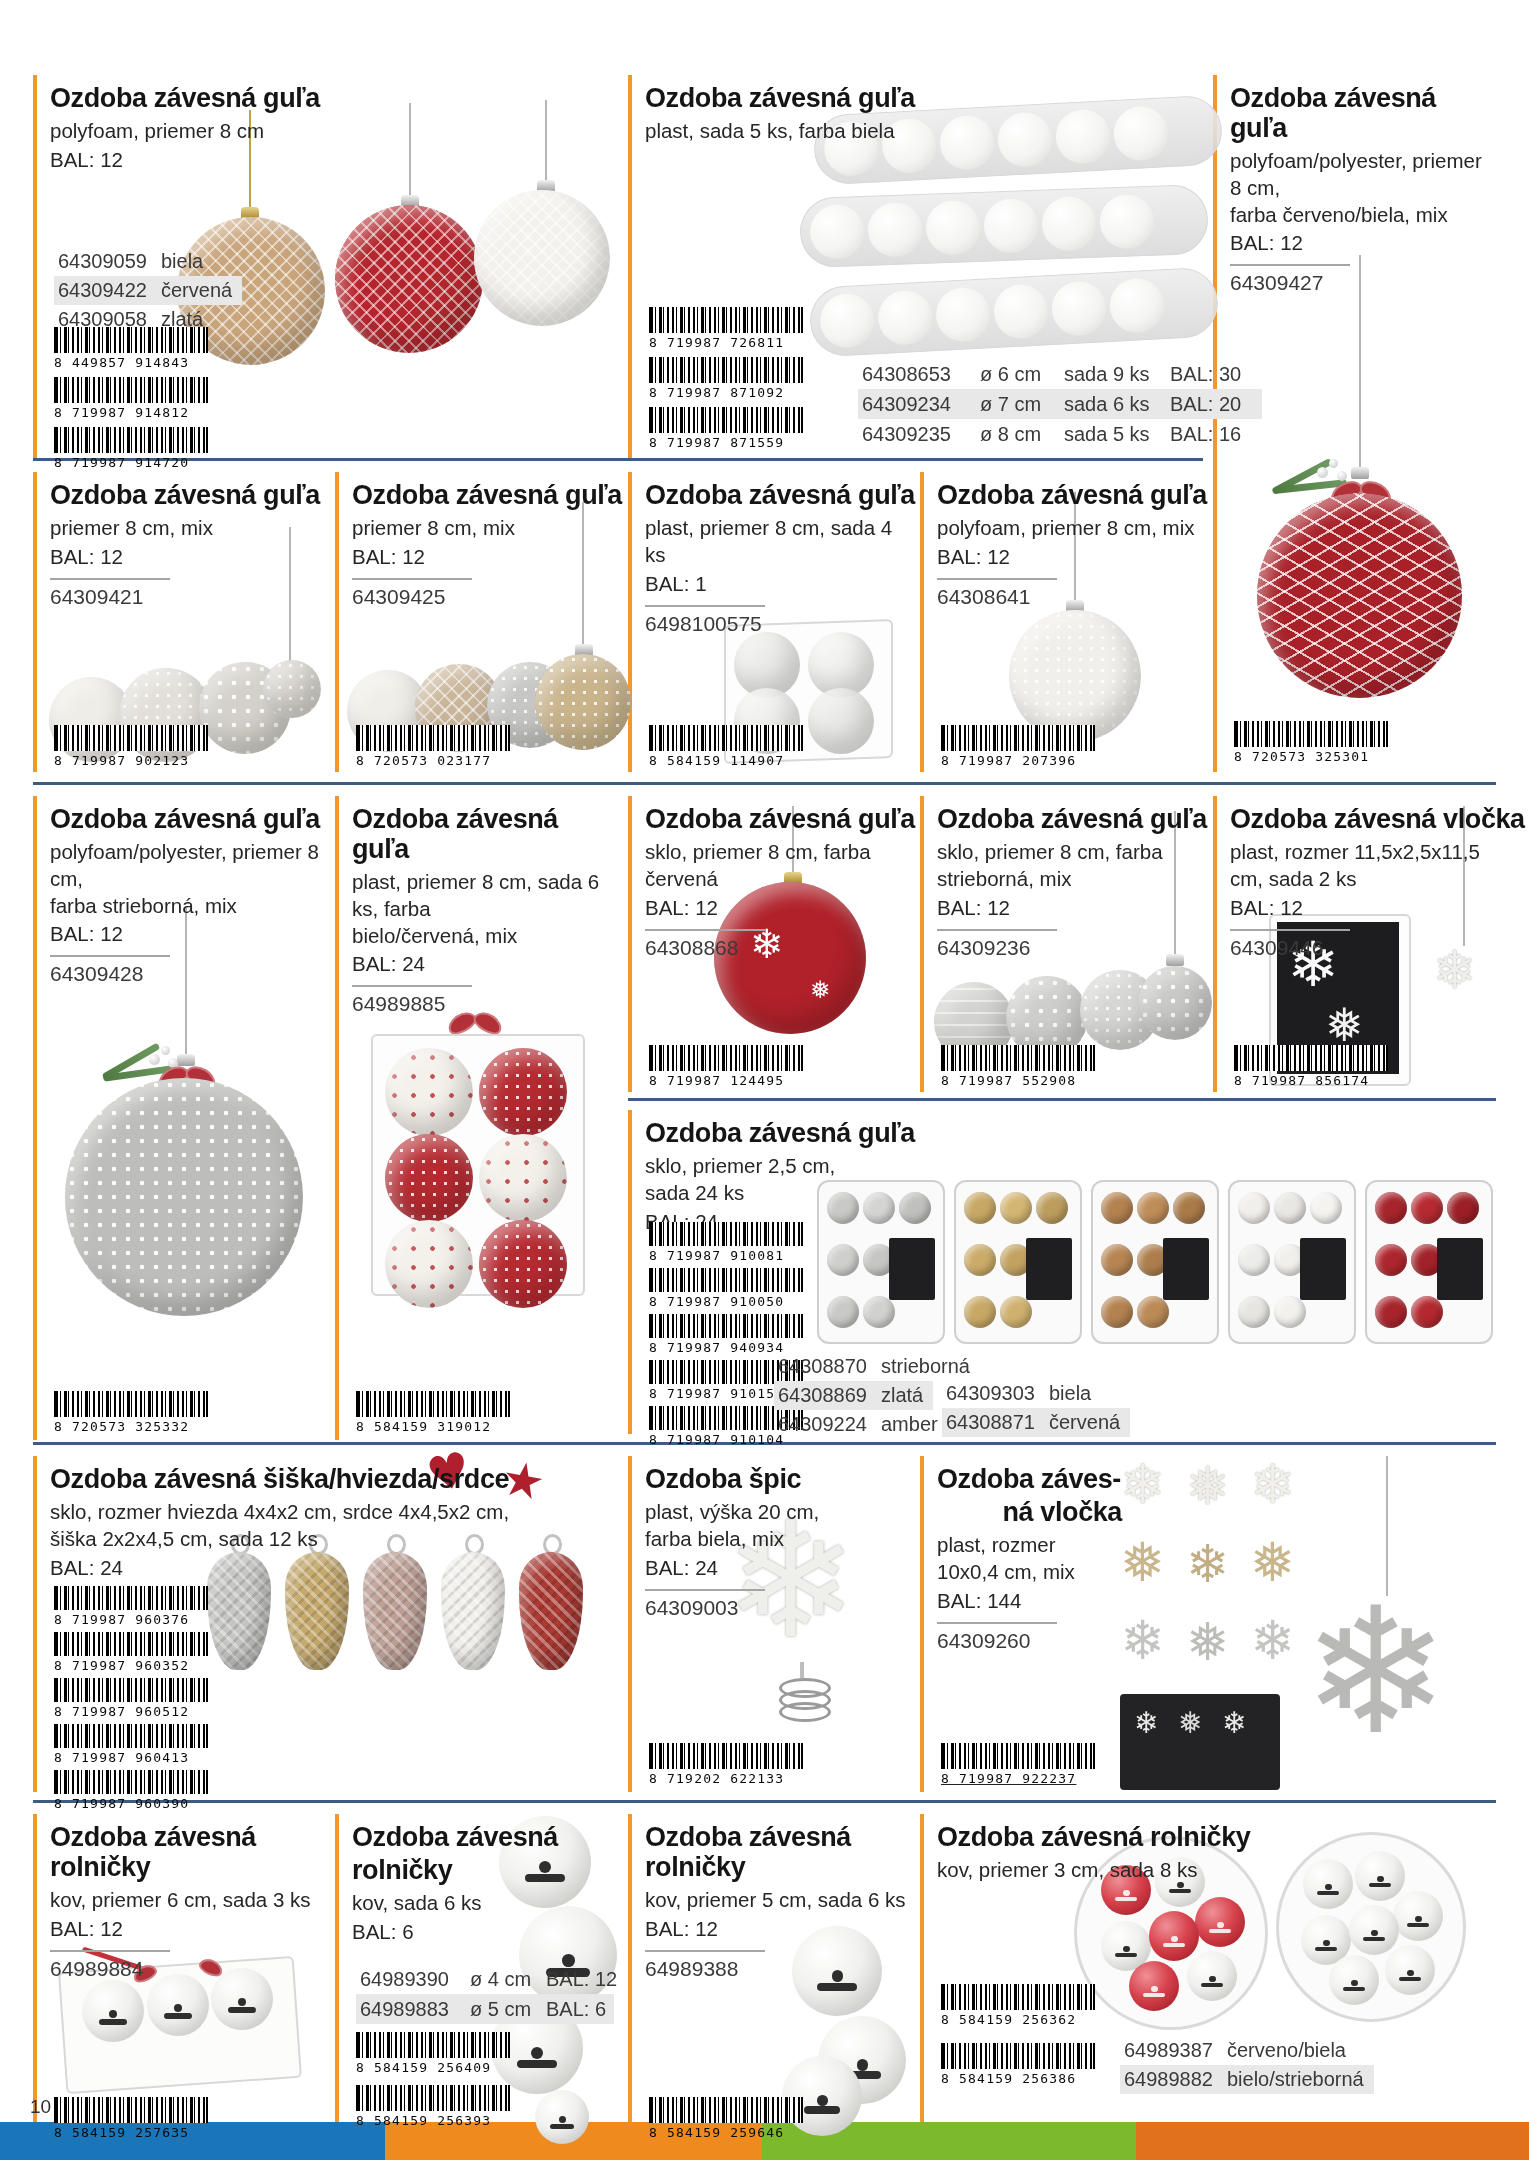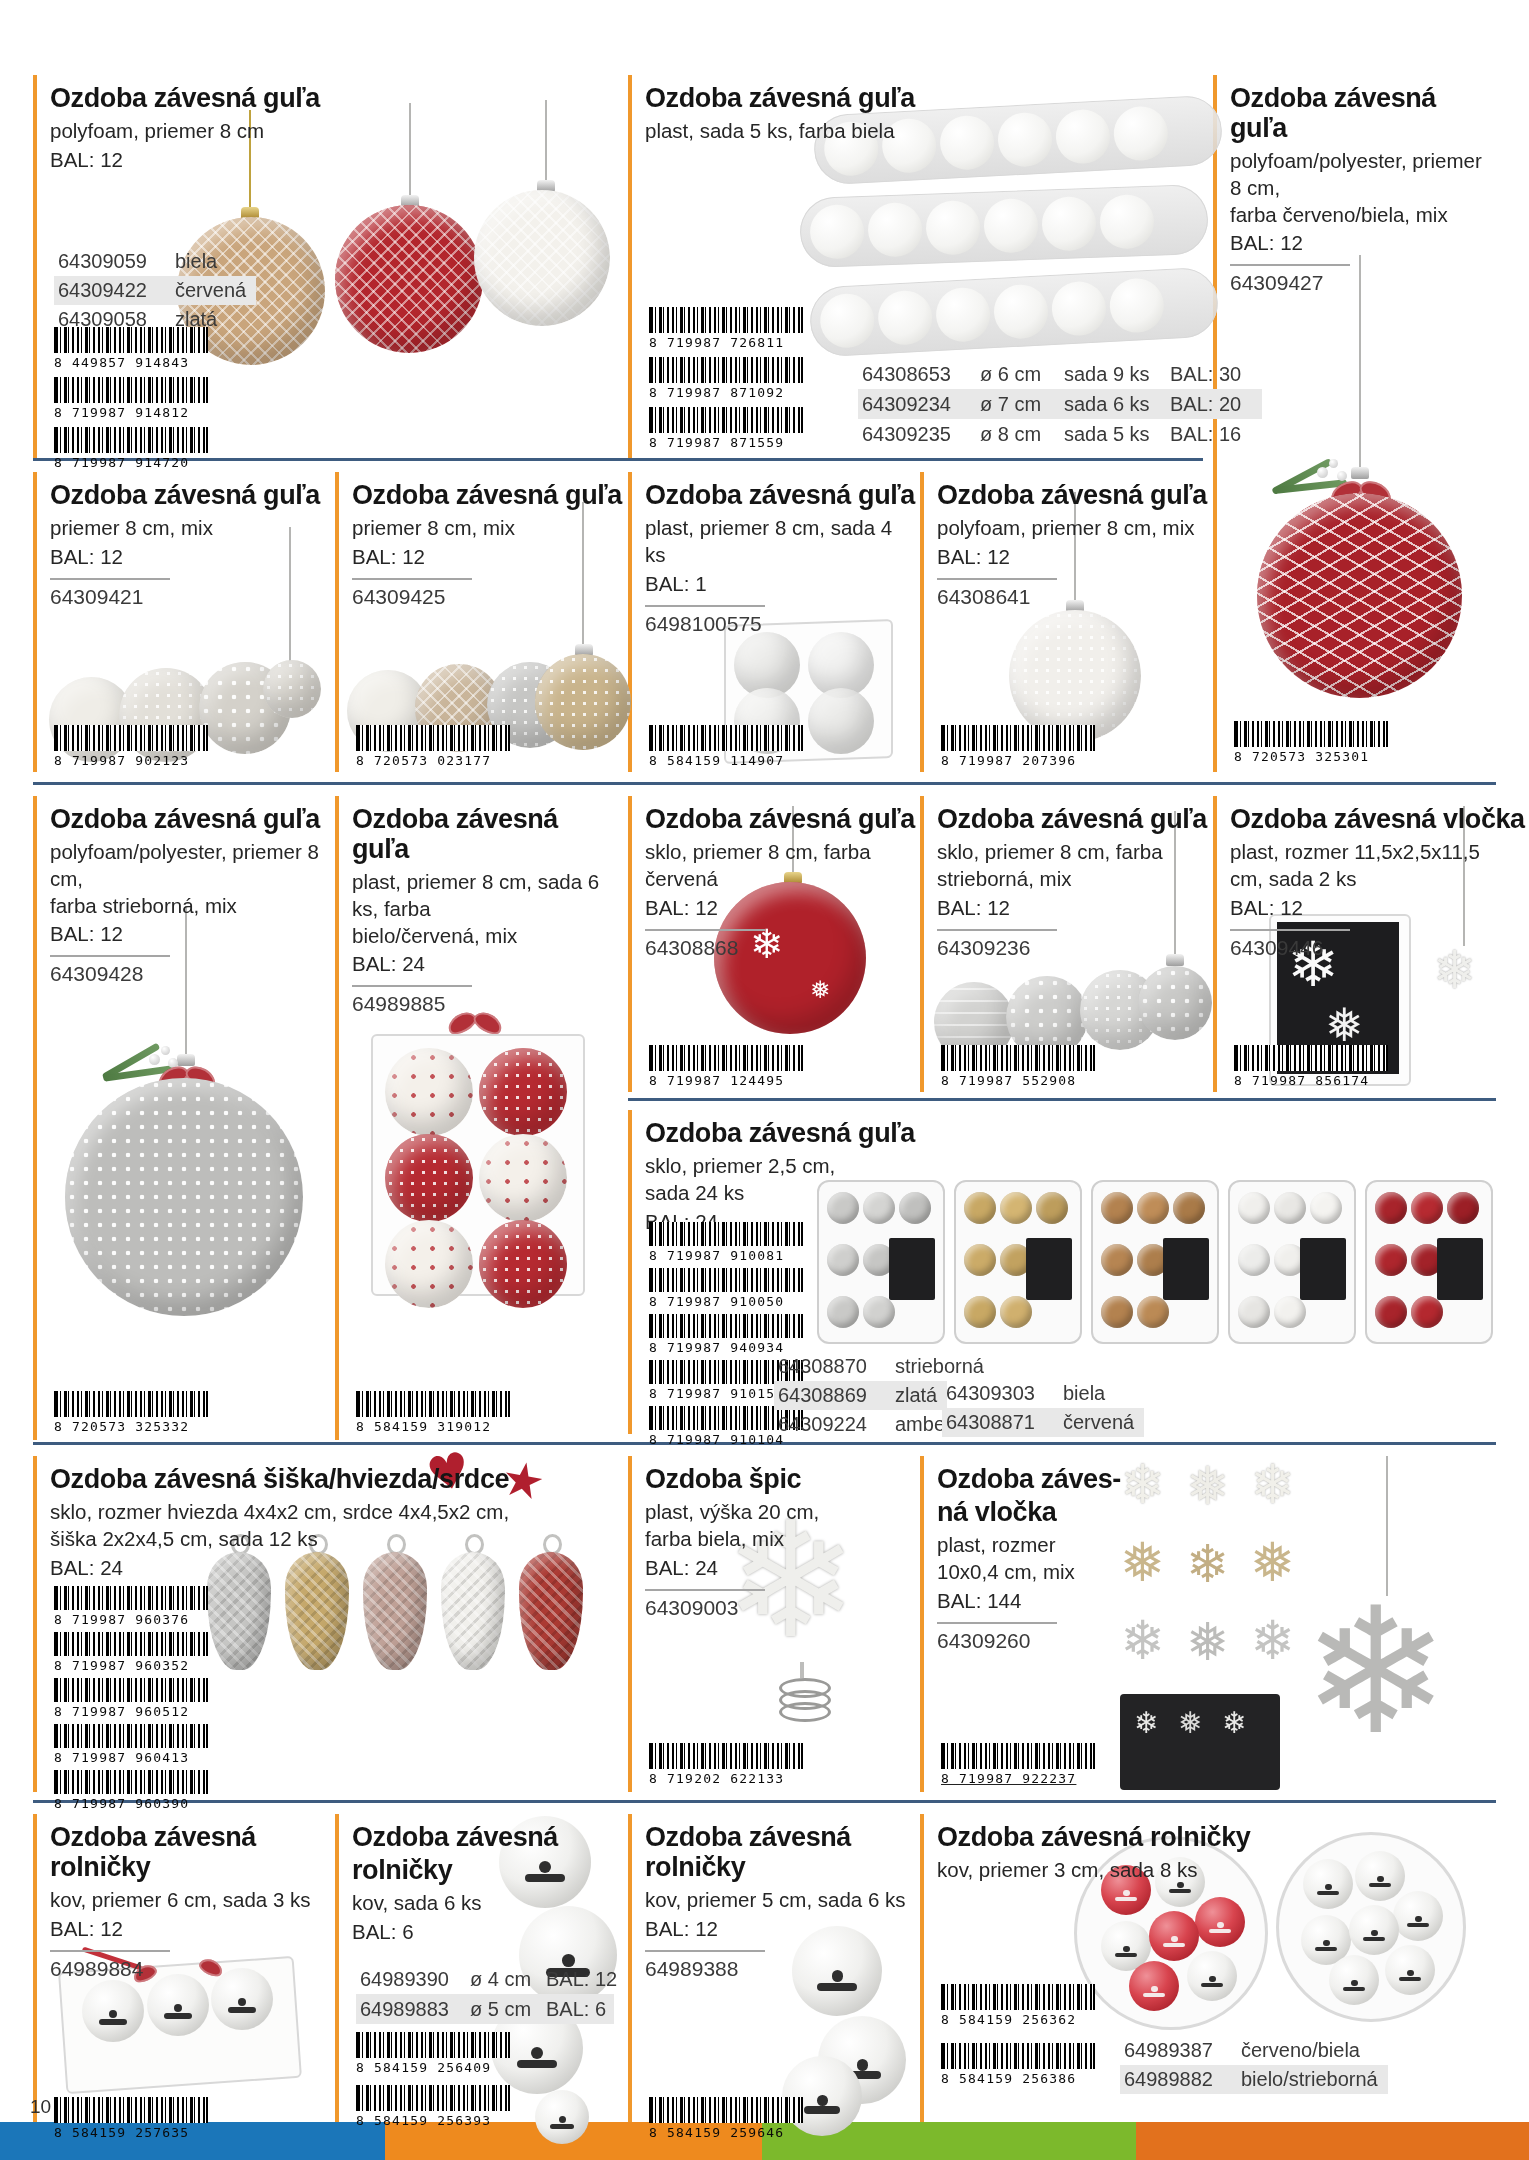--- a/index.html
+++ b/index.html
@@ -6,21 +6,21 @@
   .page { position:relative; width:1529px; height:2160px; background:#fff; overflow:hidden;
           font-family:"Liberation Sans", sans-serif; color:#222; }
   .cell { position:absolute; border-left:4px solid #f0982c; padding:8px 0 0 13px; box-sizing:border-box; }
   .title { font-size:27px; font-weight:700; margin:0 0 5px 0; letter-spacing:-0.4px; color:#151515; line-height:1.12; white-space:nowrap; }
   .title.wrapok { white-space:normal; }
   .desc { font-size:20.5px; color:#262626; line-height:1.3; }
   .bal  { font-size:20.5px; color:#262626; margin-top:3px; }
   .rule { border-top:2px solid #a5a5a5; width:120px; margin:9px 0 5px 0; }
   .code { font-size:21px; color:#3a3a3a; }
   .txt { position:relative; z-index:2; }
-  .vrow { display:flex; gap:28px; font-size:20px; color:#3a3a3a; padding:2px 10px 2px 4px; width:max-content; line-height:1.25;justify-content:space-between; }
+  .vrow { display:flex; gap:14px; font-size:20px; color:#3a3a3a; padding:2px 10px 2px 4px; width:max-content; line-height:1.25;justify-content:space-between; }
   .vrow.hl { background:#e8e8e8; }
   .vtabrow { display:flex; font-size:20px; color:#3a3a3a; padding:2px 8px 2px 4px; line-height:1.3; width:max-content; }
   .vtabrow.hl { background:#e8e8e8; }
   .vc1 { width:118px; } .vc2 { width:84px; } .vc3 { width:106px; } .vc4 { width:84px; }
   .barcode { width:152px; position:relative; z-index:2; }
   .bc-bars { height:26px; width:150px; border-left:2px solid #000; border-right:2px solid #000;
     background-image:repeating-linear-gradient(90deg,#000 0 2px,#fff 2px 4px,#000 4px 5px,#fff 5px 8px,#000 8px 11px,#fff 11px 12px,#000 12px 13px,#fff 13px 16px,#000 16px 18px,#fff 18px 21px); }
   .bc-num { font-family:"DejaVu Sans Mono", monospace; font-size:13px; letter-spacing:1.2px; color:#0a0a0a; margin-top:2px; white-space:pre; }
   .bcstack { position:absolute; display:flex; flex-direction:column; gap:7px; z-index:2; }
   .hdiv { position:absolute; height:3px; background:#3e5c80; }
@@ -594,21 +594,21 @@
     </div>
     <div class="barcode" style="position:absolute;left:17px;bottom:6px;">
       <div class="bc-bars"></div>
       <div class="bc-num">8 719202 622133</div>
     </div>
   </div>
 
   <div class="cell" style="left:920px;top:1456px;width:576px;height:336px;">
     <div class="txt" style="width:185px;">
       <h3 class="title">Ozdoba záves-</h3>
-      <h3 class="title" style="margin-top:-2px;">ná vločka</h3>
+      <h3 class="title" style="margin-top:-2px;text-align:right;">ná vločka</h3>
       <div class="desc">plast, rozmer</div>
       <div class="desc">10x0,4 cm, mix</div>
       <div class="bal">BAL: 144</div>
       <div class="rule"></div>
       <div class="code">64309260</div>
     </div>
     <div class="art" style="left:0;top:0;width:576px;height:336px;">
       <div class="flake" style="left:196px;top:2px;font-size:54px;color:#f1f0ea;text-shadow:0 0 2px #9f9f9d;">❄</div>
       <div class="flake" style="left:262px;top:4px;font-size:52px;color:#efeee8;text-shadow:0 0 2px #9f9f9d;">❅</div>
       <div class="flake" style="left:326px;top:2px;font-size:54px;color:#f1f0ea;text-shadow:0 0 2px #9f9f9d;">❄</div>

